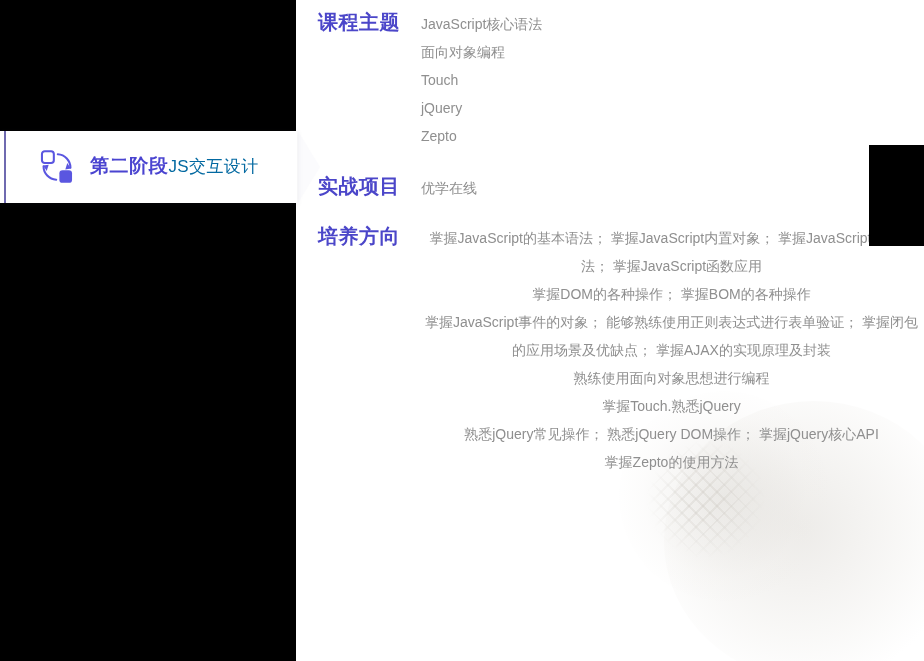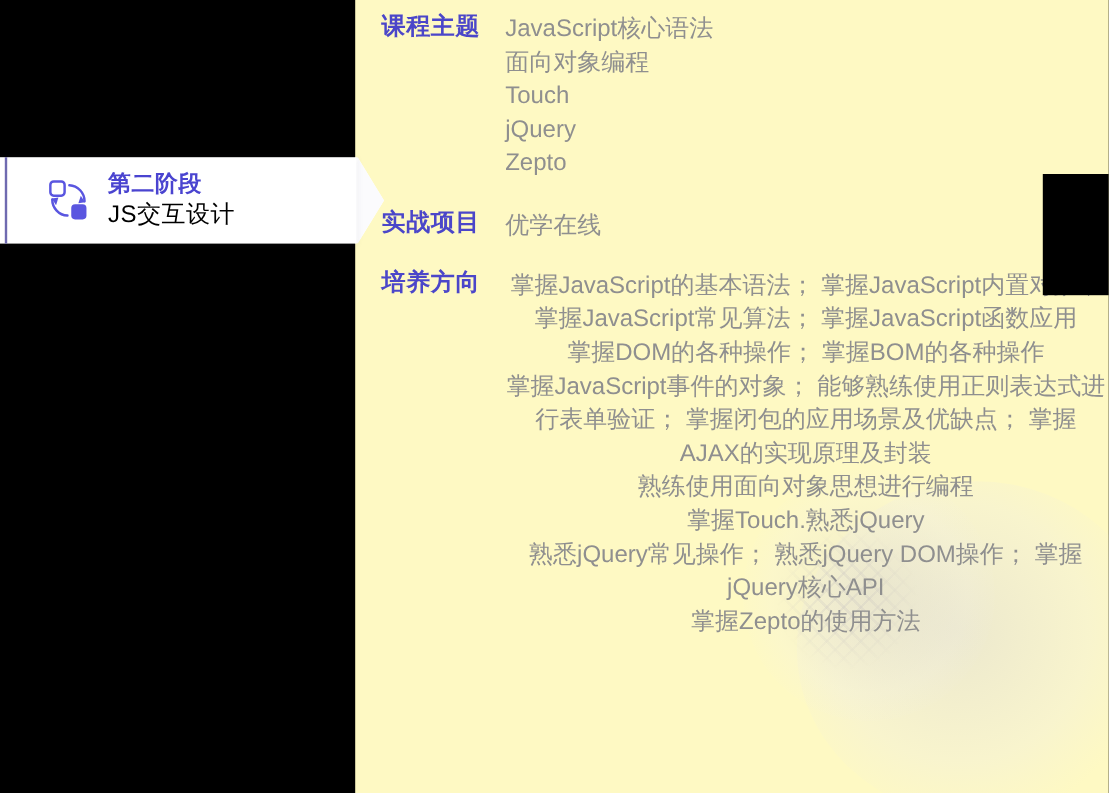--- a/index.html
+++ b/index.html
@@ -15,21 +15,21 @@
     position: relative;
   }
 
   
   #content-panel {
     position: absolute;
     left: 296px;
     top: 0;
     width: 628px;
     height: 661px;
-    background: #fef9c3;
+    background: #ffffff;
     overflow: hidden;
   }
   
   .wm {
     position: absolute;
     border-radius: 50%;
     pointer-events: none;
   }
   .wm-a {
     right: -40px;
@@ -77,21 +77,21 @@
     color: #4b46c9;
     font-weight: bold;
     font-size: 20px;
     letter-spacing: 0.5px;
     line-height: 1.28;
     white-space: nowrap;
   }
   .row-body {
     flex: 1 1 auto;
     color: #8f8f8f;
-    font-size: 20px;
+    font-size: 14px;
     line-height: 28px;
   }
   .row-body .line {
     white-space: pre-wrap;
   }
 
   
   #row-topics      { margin-top: 10px; }
   #row-project     { margin-top: 24px; }
   #row-direction   { margin-top: 22px; }
@@ -121,33 +121,33 @@
   }
   #stage-icon {
     margin-left: 38px;
     margin-right: 14px;
     width: 38px;
     height: 38px;
     flex: 0 0 38px;
   }
   #stage-text {
     display: flex;
-    flex-direction: column;
+    flex-direction: row;
     justify-content: center;
   }
   #stage-title {
     color: #4a44d0;
     font-weight: bold;
     font-size: 19px;
     line-height: 24px;
     letter-spacing: 0.6px;
   }
   #stage-subtitle {
-    color: #000000;
-    font-size: 20px;
+    color: #0369a1;
+    font-size: 17px;
     line-height: 26px;
     letter-spacing: 0.4px;
   }
   
   #stage-arrow {
     position: absolute;
     left: 296px;
     top: 131px;
     width: 26px;
     height: 72px;

